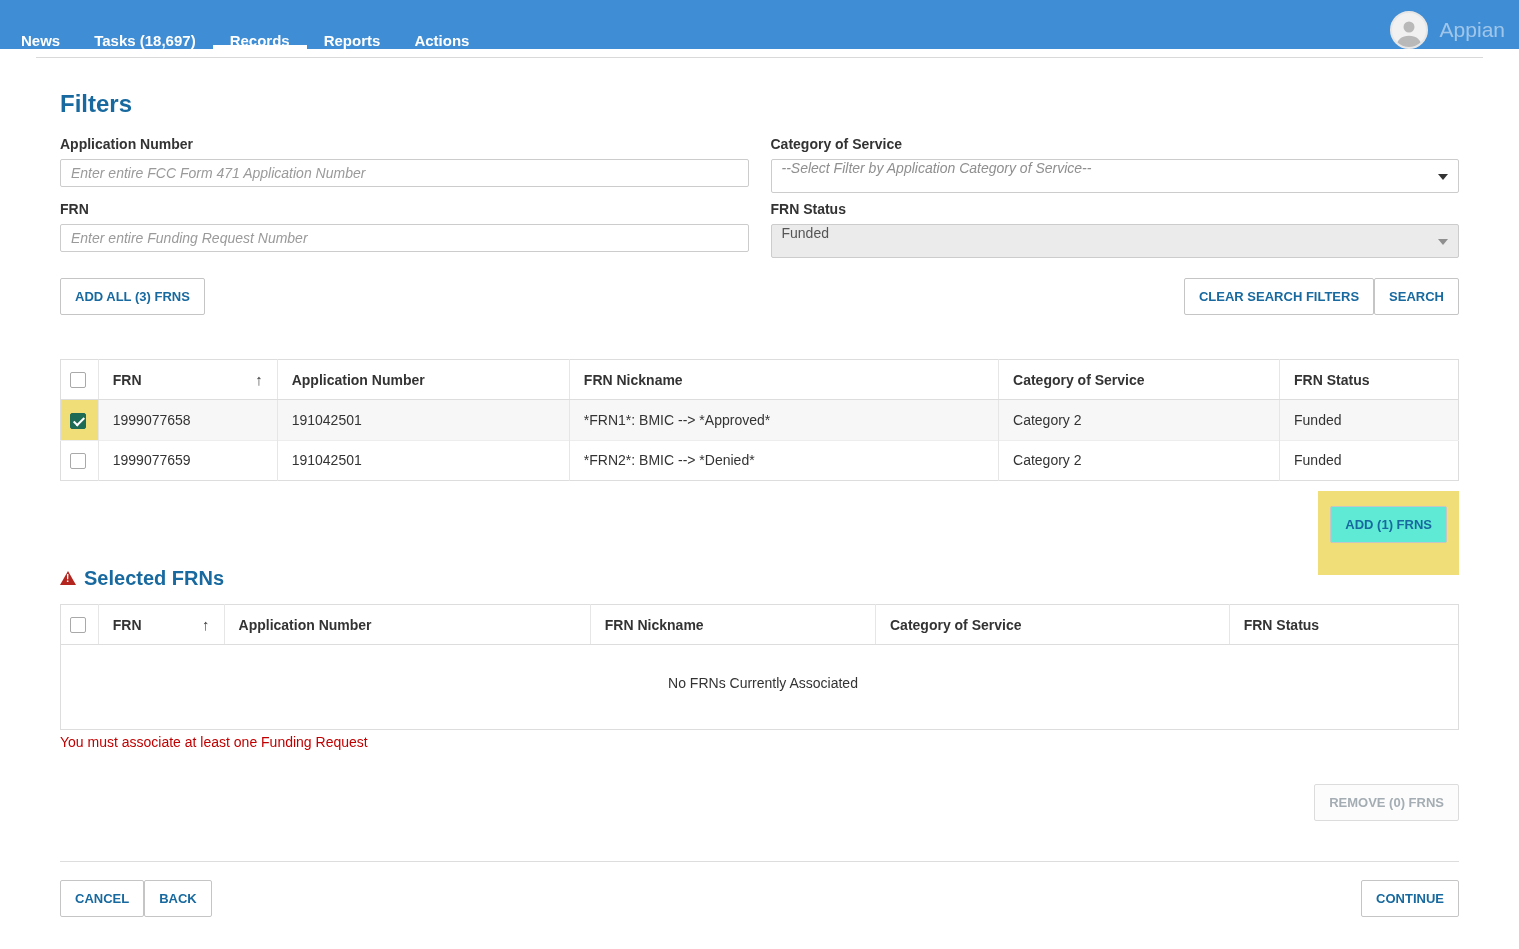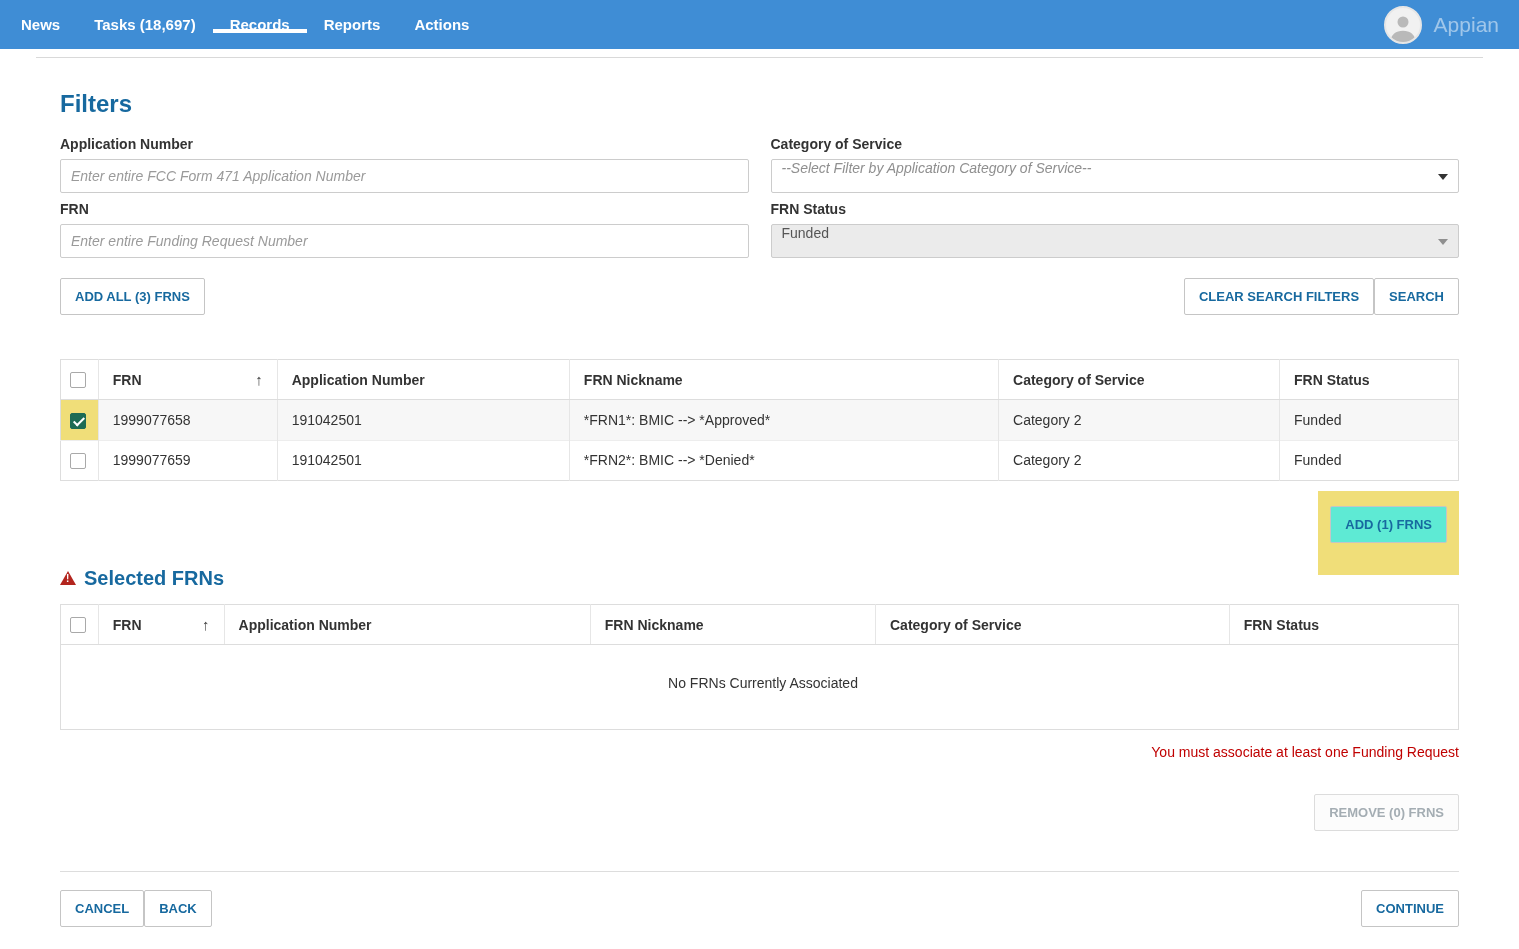--- a/index.html
+++ b/index.html
@@ -4,45 +4,45 @@
 <style>
   * { box-sizing: border-box; margin: 0; padding: 0; }
   html,body { background:#fff; }
   body {
     width: 1519px; min-height: 949px;
     font-family: "Liberation Sans", "DejaVu Sans", sans-serif;
     font-size: 14px; color: #333;
   }
   
   .navbar {
-    height: 49px; background: #3f8dd5; display: flex; align-items: center;
+    height: 49px; background: #3f8dd5; display: flex; align-items: flex-end;
     padding-left: 4px;
   }
   .nav-item {
     display: flex; align-items: center; padding: 0 17px; position: relative;
     color: #fff; font-weight: 700; font-size: 15px; cursor: pointer;
   }
   .nav-item.active::after {
     content:""; position:absolute; left:0; right:0; bottom:0; height:4px; background:#fff;
   }
-  .nav-right { margin-left: auto; display: flex; align-items: center; padding-right: 20px; }
+  .nav-right { margin-left: auto; display: flex; align-items: center; padding-right: 14px; }
   .avatar {
     width: 38px; height: 38px; border-radius: 50%; background: #f1f1f1;
     display: flex; align-items: flex-end; justify-content: center; overflow: hidden;
     border: 2px solid #e6e6e6;
   }
   .brand { color: rgba(255,255,255,.5); font-size: 21px; margin-left: 12px; font-weight: 400; }
   
   .card { margin: 8px 36px 0; border-top: 1px solid #d9d9d9; padding: 20px 24px 16px; }
   .page-title { color: #17699f; font-size: 24px; font-weight: 700; margin: 12px 0 14px; }
   
   .form-grid { display: grid; grid-template-columns: 1fr 1fr; column-gap: 22px; row-gap: 4px; }
   .field label { display:block; font-weight: 700; font-size: 14px; color:#333; margin: 4px 0 7px; }
   .field input[type=text] {
-    width: 100%; height: 34px; border: 1px solid #ccc; border-radius: 2px;
+    width: 100%; height: 28px; border: 1px solid #ccc; border-radius: 2px;
     padding: 0 10px; font-size: 14px; font-family: inherit; color:#333;
   }
   .field input[type=text]::placeholder { color: #9a9a9a; font-style: italic; }
   .select {
     position: relative; height: 34px; border: 1px solid #ccc; border-radius: 2px;
     background:#fff; display:flex; padding: 0 30px 0 10px;
     cursor: pointer;
   }
   .select .placeholder-text { color:#8f8f8f; font-style: italic; }
   .select.disabled { background:#ebebeb; cursor: default; }
@@ -96,21 +96,21 @@
   .warn {
     position:relative; width:0; height:0; display:inline-block; margin-right:8px;
     border-left:8px solid transparent; border-right:8px solid transparent;
     border-bottom:14px solid #b3251e;
   }
   .warn::after {
     content:"!"; position:absolute; left:-2px; top:2px; color:#fff;
     font-size:10px; font-weight:700; line-height:12px;
   }
   .empty-cell { text-align:center; padding: 30px 0 38px; color:#333; }
-  .error-text { color:#c00000; font-size:14px; margin-top: 14px; text-align: right; }
+  .error-text { color:#c00000; font-size:14px; margin-top: 4px; }
   .remove-row { display:flex; justify-content:flex-end; margin-top: 34px; }
   .divider { border-top:1px solid #ddd; margin-top: 40px; }
   .footer-row { display:flex; justify-content:space-between; margin-top: 18px; padding-bottom: 14px; }
 </style>
 </head>
 <body>
 
 <div class="navbar">
   <div class="nav-item">
     <span>News</span>

